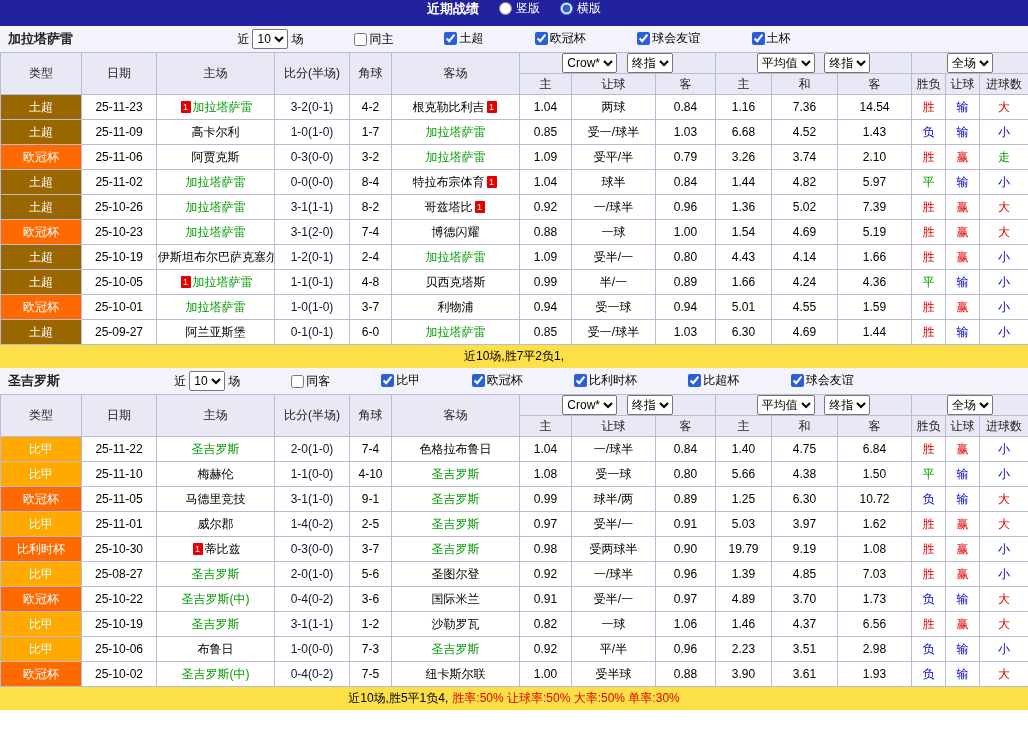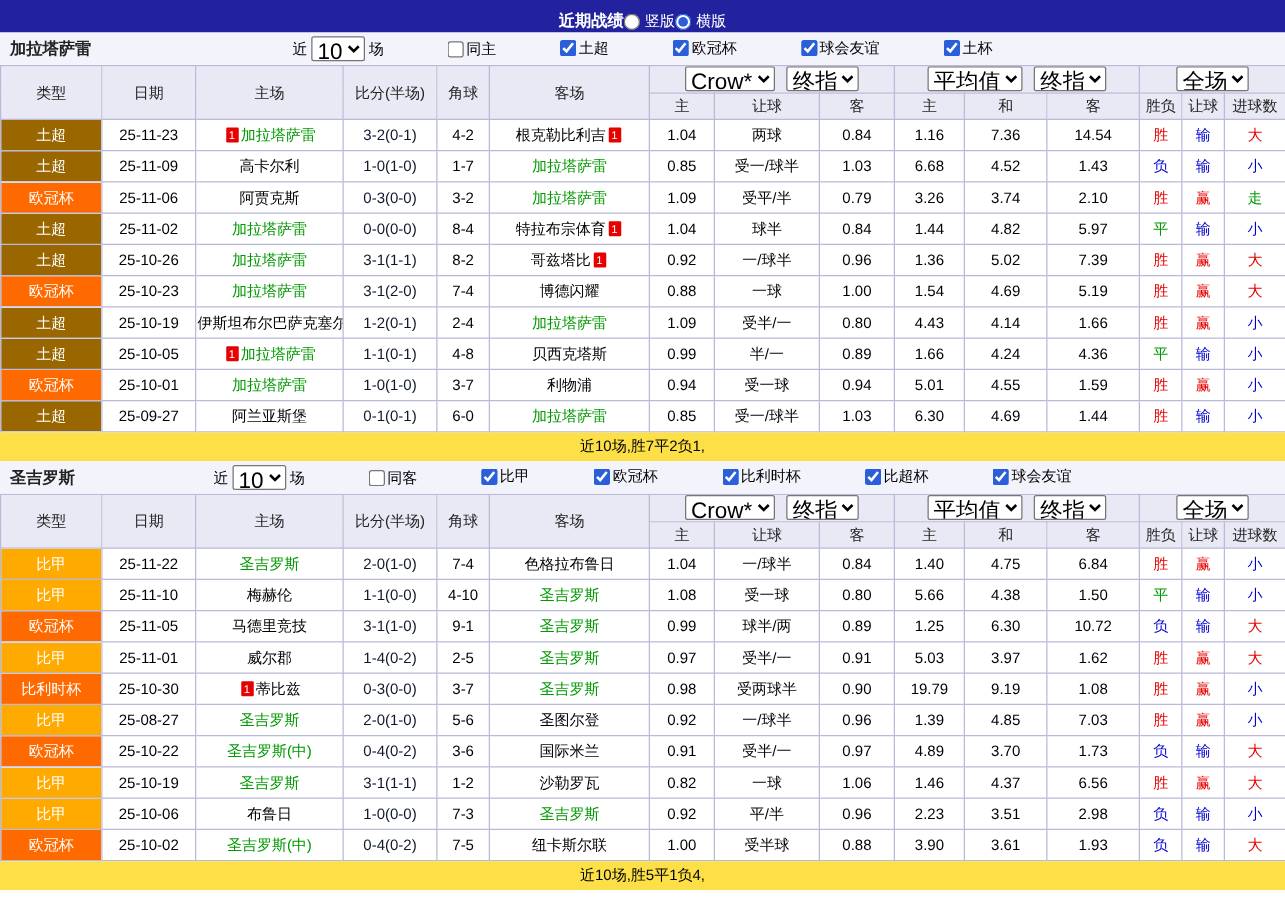--- a/index.html
+++ b/index.html
@@ -9,35 +9,35 @@
     font-family:"Liberation Sans","DejaVu Sans",sans-serif;
     font-size:12px;
     color:#000;
     background:#ffffff;
   }
   input[type=checkbox], input[type=radio] { accent-color:#2b5fd9; margin:0 2px 0 0; vertical-align:middle; }
 
   
   .topbar {
     height:26px; background:#22229e; color:#fff;
-    display:flex; align-items:flex-end; justify-content:center; gap:0;
+    display:flex; align-items:flex-start; justify-content:center; gap:20px;
   }
   .topbar-title { font-weight:bold; font-size:13px; }
   .topbar label { display:inline-flex; align-items:center; gap:2px; font-size:12px; cursor:pointer; }
 
   
   .section-bar {
     height:26px; background:#f3f3fb; position:relative;
     display:flex; align-items:center; padding:0 8px;
   }
   .team-name { position:absolute; left:8px; font-weight:bold; font-size:13px; color:#222; }
   .filters { margin:0 auto; display:flex; align-items:center; gap:3px; }
   .filters label { display:inline-flex; align-items:center; cursor:pointer;padding-left:48px; }
   select {
-    font-family:inherit; font-size:18px; height:20px;
+    font-family:inherit; font-size:12px; height:20px;
     border:1px solid #767676; background:#fff; border-radius:2px;
   }
 
   
   table.stats { border-collapse:collapse; table-layout:fixed; width:1028px; text-align:center; }
   table.stats th, table.stats td {
     border:1px solid #b9b9d8; padding:0 1px; overflow:hidden; white-space:nowrap;
   }
   table.stats thead th { background:#e9e9f5; font-weight:normal; height:21px; color:#222; }
   table.stats td { height:25px; background:#fff; }
@@ -624,13 +624,14 @@
         <td>1.93</td>
         <td class="c-b">负</td>
         <td class="c-b">输</td>
         <td class="c-r">大</td>
       </tr>
     </tbody>
 </table>
 
 <div class="summary">
   <span class="sum-record">近10场,胜5平1负4,</span>
+  <span class="sum-stats">胜率:50% 让球率:50% 大率:50% 单率:30%</span>
 </div>
 
 </body></html>

